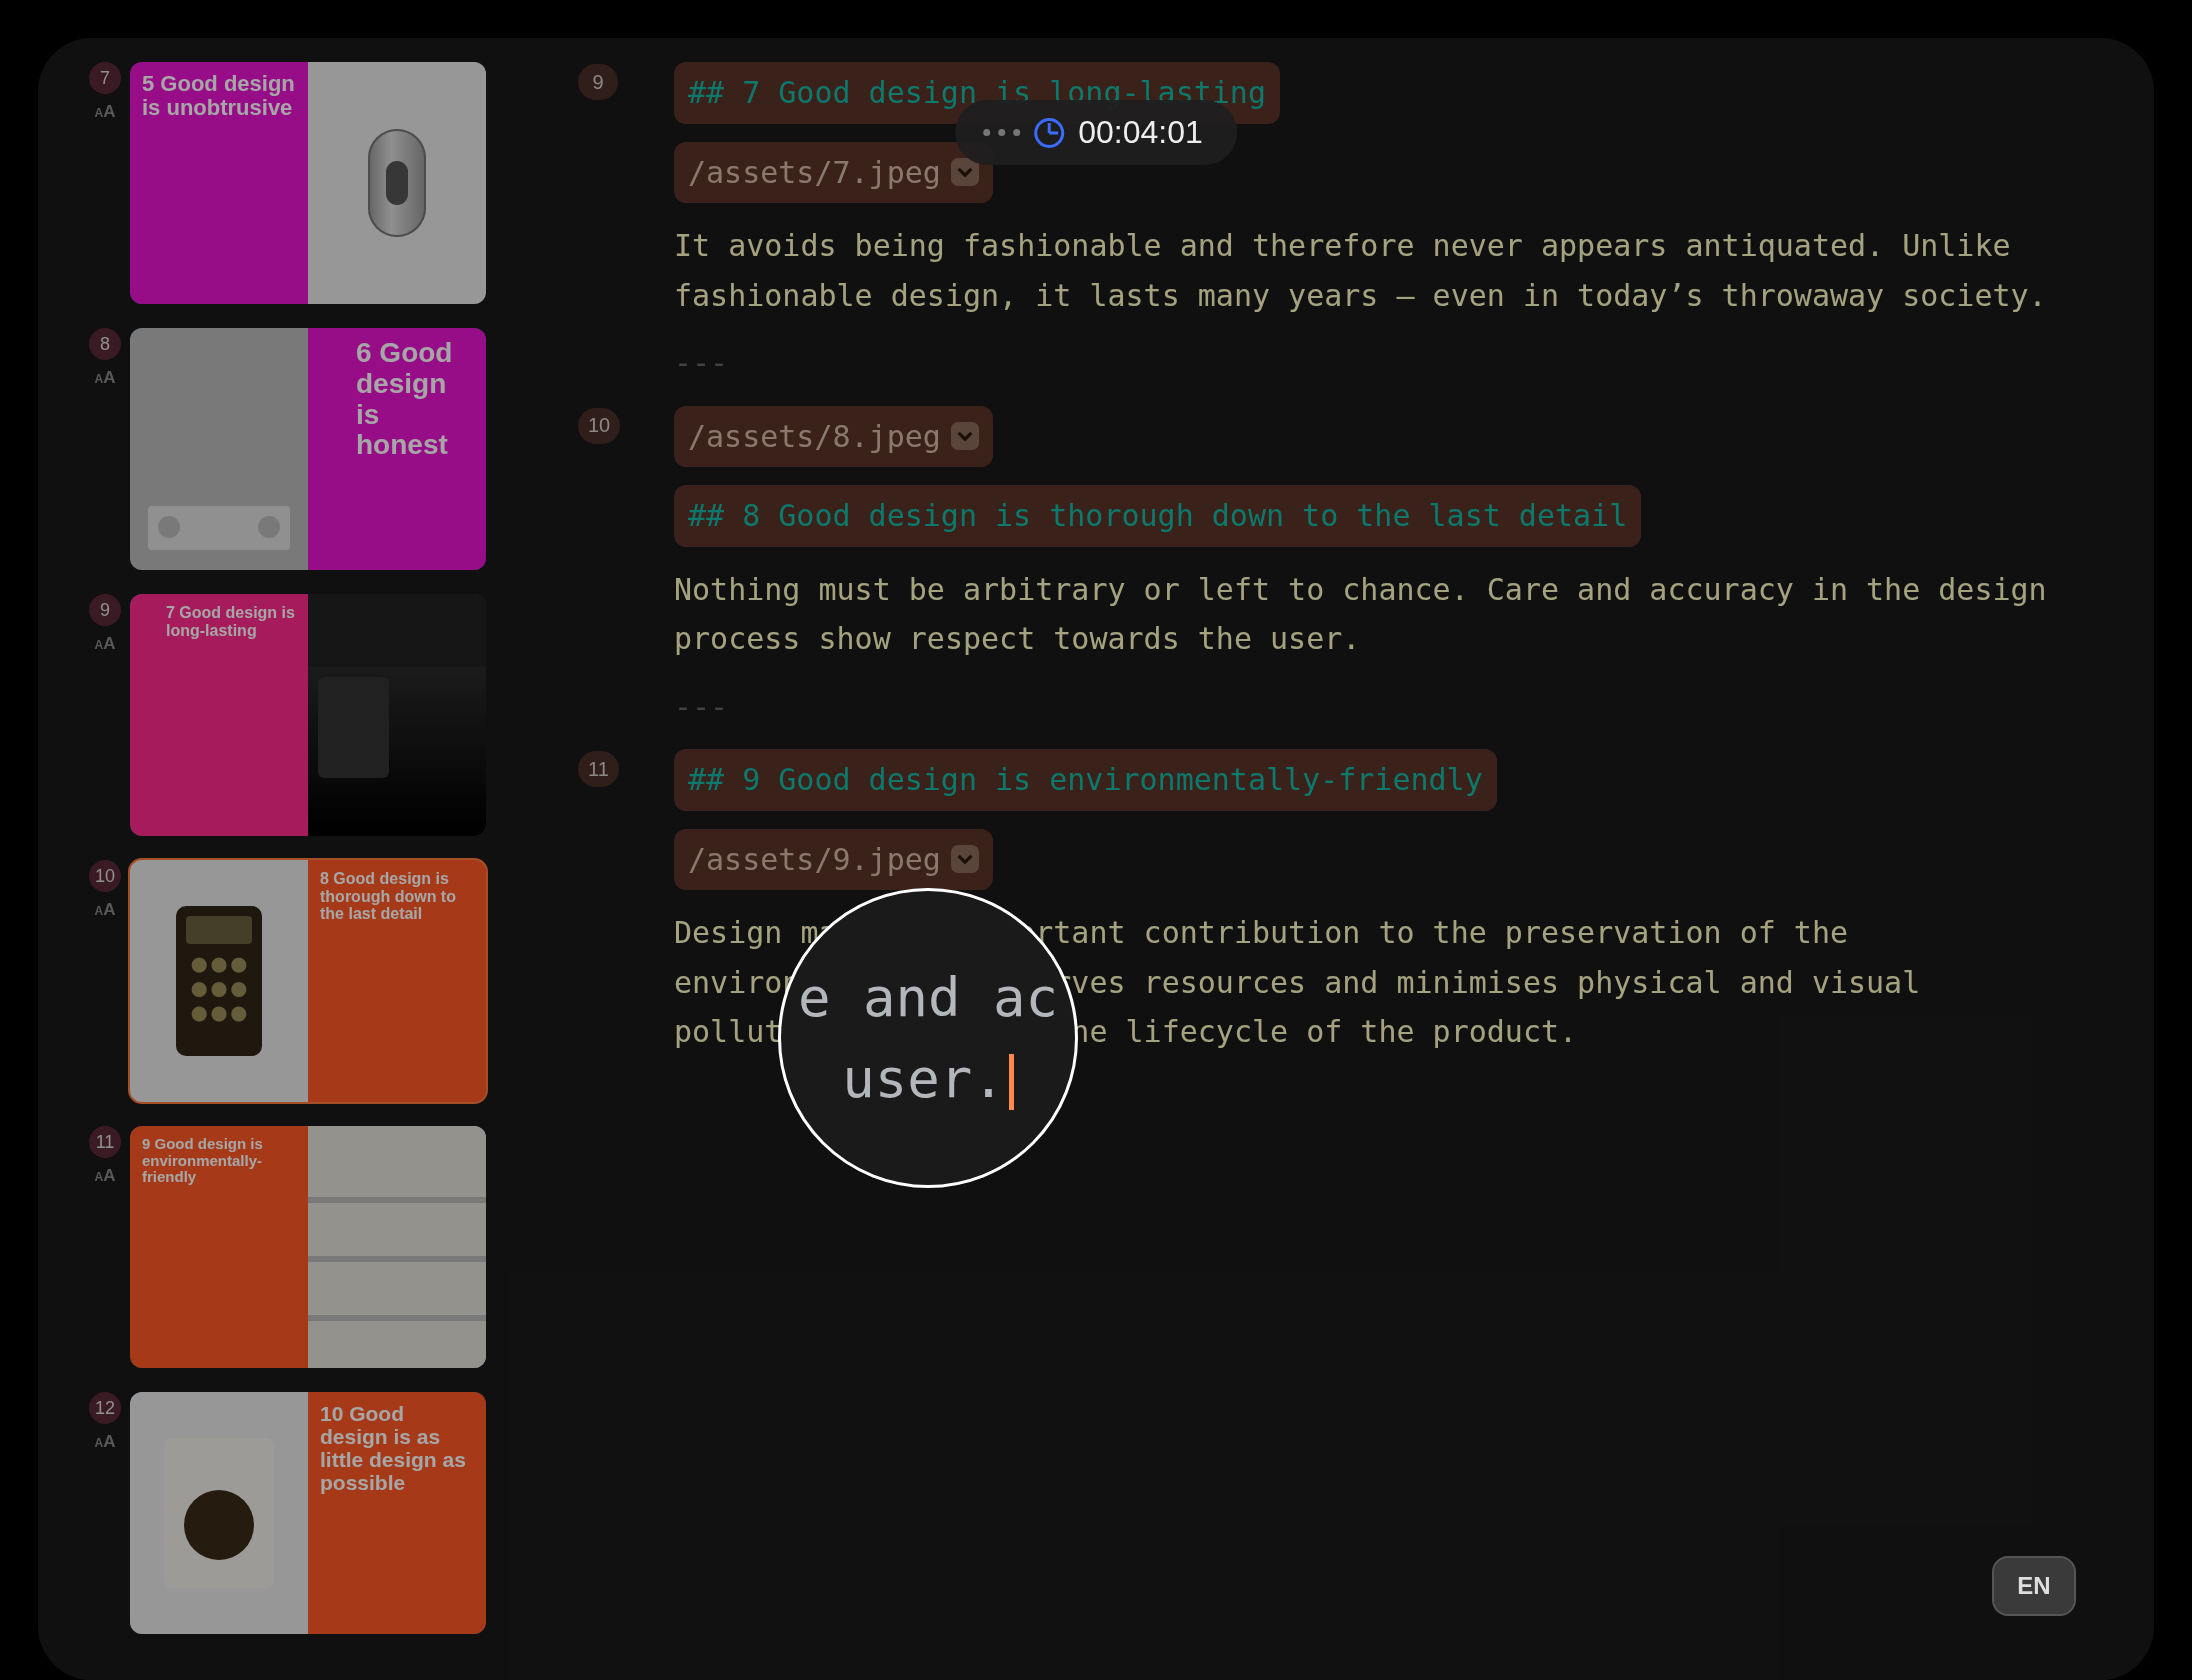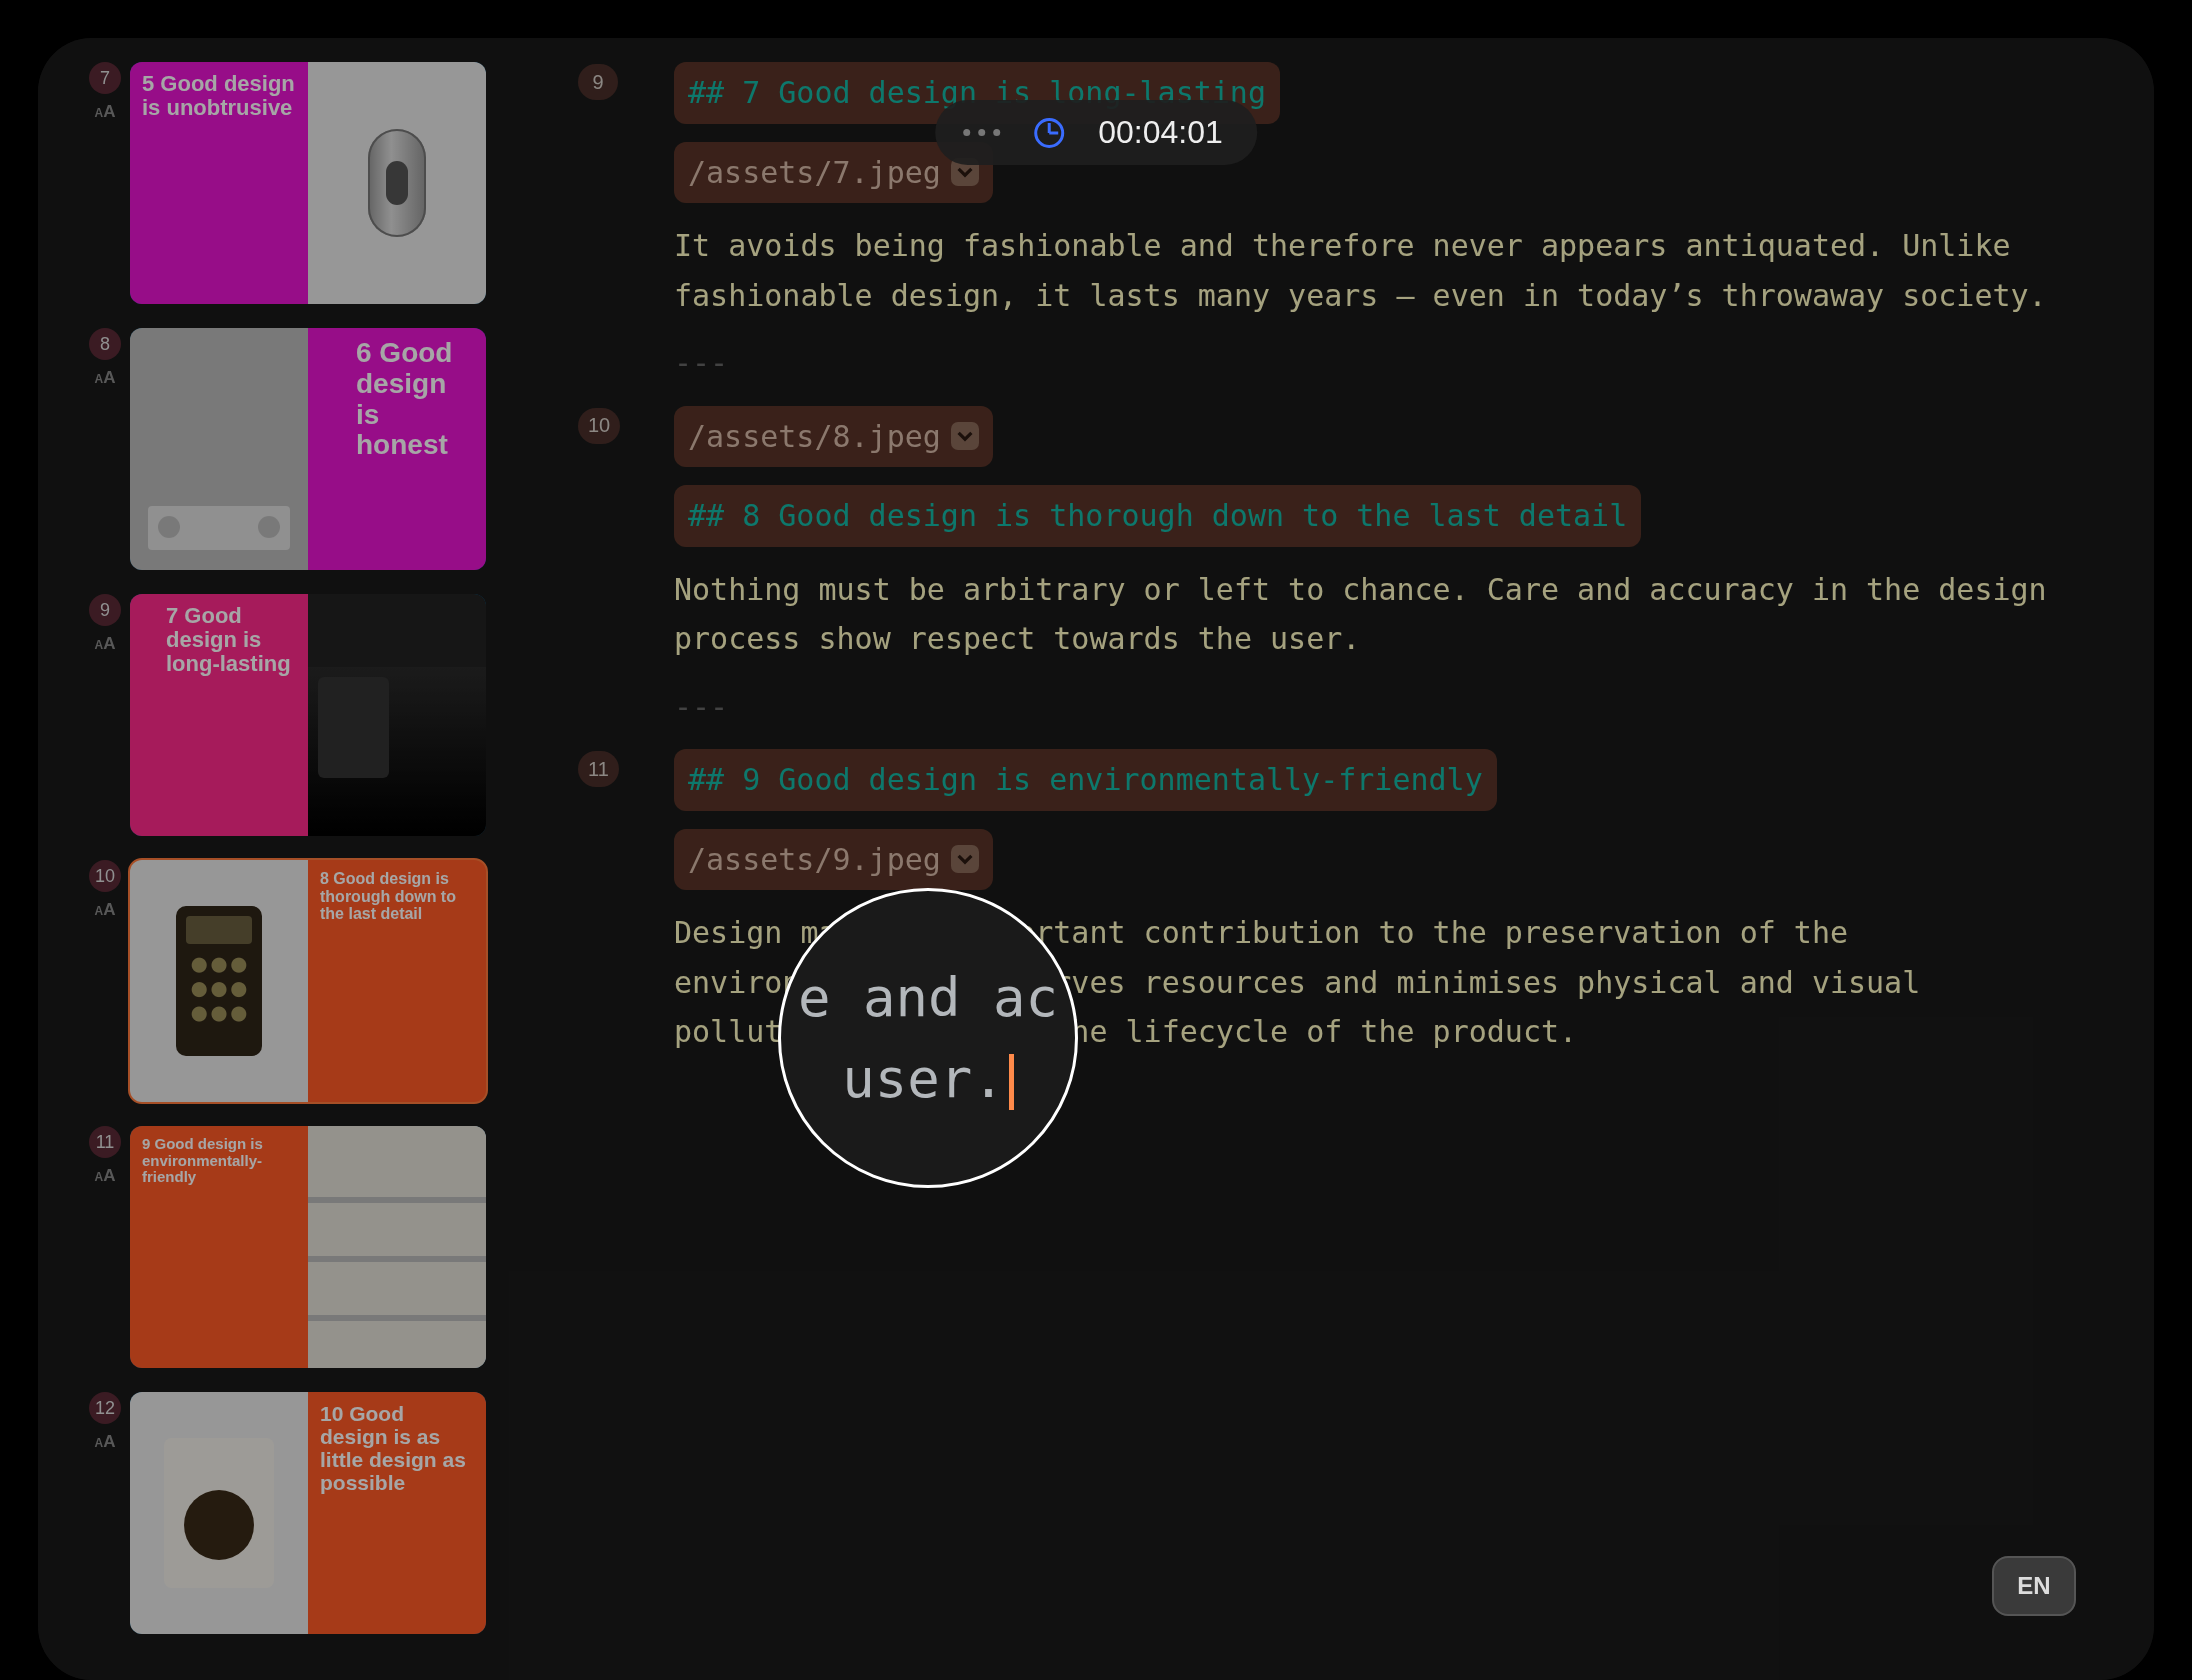--- a/index.html
+++ b/index.html
@@ -194,21 +194,21 @@
 .para { color:#fef9c3; padding-right:40px;}
 .sep  { color:#666; }
 
 
 .timer {
   position:absolute;
   top:62px; left:50%; transform:translateX(-50%);
   background:rgba(30,30,30,0.92);
   border-radius:40px;
   padding:14px 34px 14px 28px;
-  display:flex;align-items:center;gap:34px;
+  display:flex;align-items:center;gap:14px;
   z-index:20;
 }
 .timer-dots { display:flex; gap:8px;}
 .timer-dots span{width:7px;height:7px;border-radius:50%;background:#777;}
 .timer-icon{width:30px;height:30px;border:3px solid #3a6cff;border-radius:50%;position:relative;}
 .timer-icon::after{content:"";position:absolute;left:50%;top:50%;width:3px;height:10px;background:#3a6cff;transform-origin:bottom;transform:translate(-50%,-100%);}
 .timer-icon::before{content:"";position:absolute;left:50%;top:50%;width:9px;height:3px;background:#3a6cff;transform:translate(0,-50%);}
 .timer-text{color:#eee;font-size:32px;font-family:-apple-system,sans-serif;font-weight:500;}
 
 
@@ -281,21 +281,21 @@
           </div>
         </div>
       </div>
       <div class="slide-row">
         <div class="slide-meta">
           <div class="slide-num">9</div>
           <div class="slide-aa"></div>
         </div>
         <div class="thumb">
           <div class="thumb-half bg-pink">
-            <div class="thumb-text txt-white" style="font-size: 22px; padding-left: 36px;">7 Good design is long-lasting</div>
+            <div class="thumb-text txt-white" style="font-size: 16px; padding-left: 36px;">7 Good design is long-lasting</div>
           </div>
           <div class="thumb-half bg-dark">
             <div class="prod-sofa"></div>
           </div>
         </div>
       </div>
       <div class="slide-row">
         <div class="slide-meta">
           <div class="slide-num">10</div>
           <div class="slide-aa"></div>

